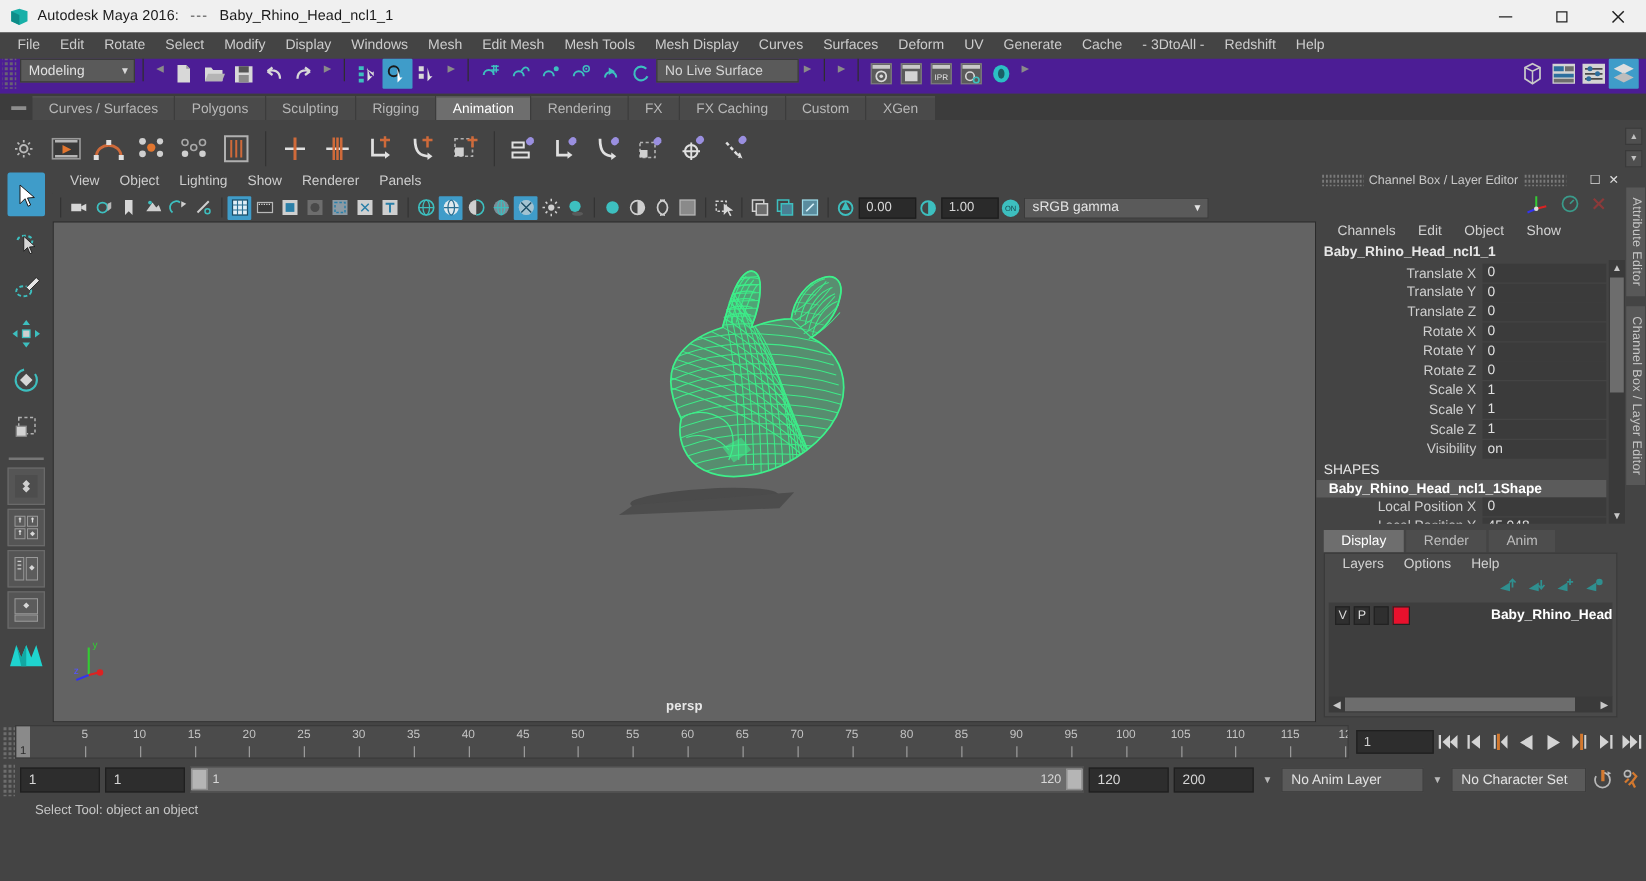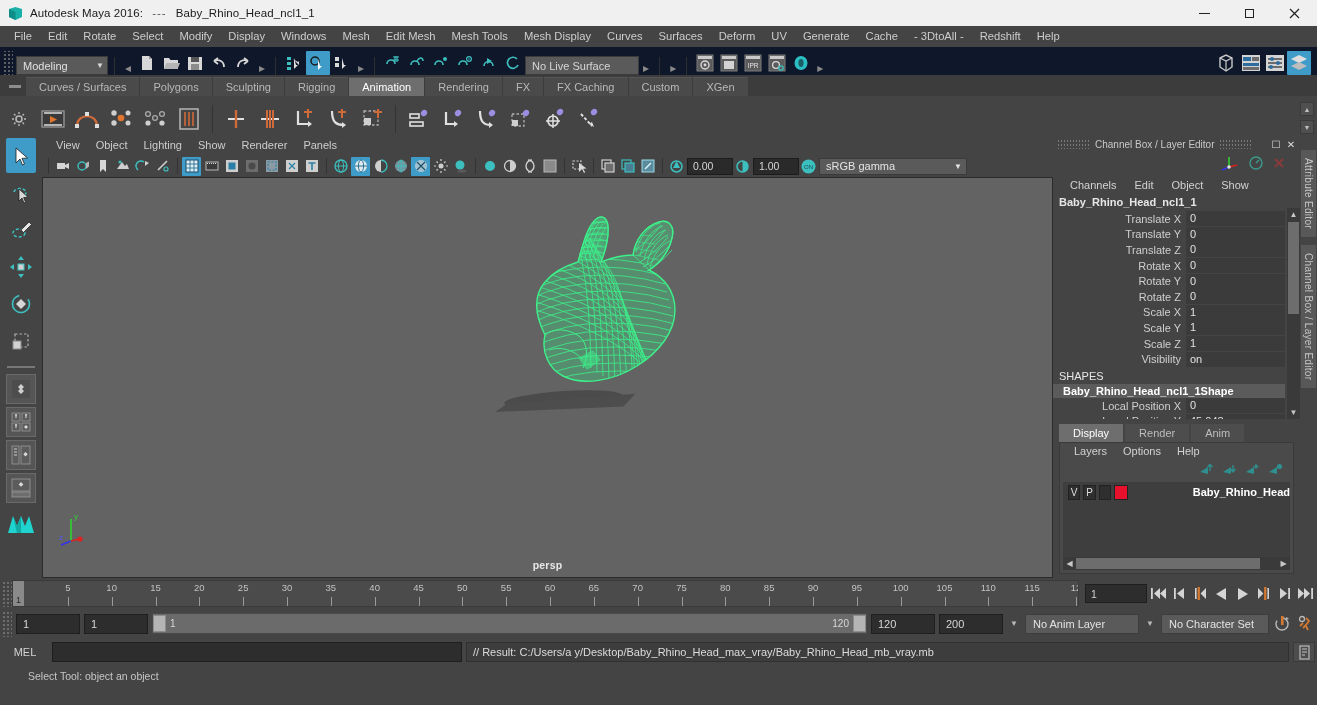--- a/index.html
+++ b/index.html
@@ -32,21 +32,21 @@
 
   
   .menubar {
     height: 21px; background: #444444; display: flex; align-items: center;
     padding-left: 6px; font-size: 11.2px; color: #cdcdcd;
   }
   .menu-item { padding: 2px 8px; white-space: nowrap; line-height: 15px; }
 
   
   .statusline {
-    height: 28px; background: #0f172a; display: flex; align-items: flex-end;
+    height: 28px; background: #4c1d95; display: flex; align-items: flex-start;
     padding-left: 2px;
   }
   .grip {
     width: 11px; height: 24px; margin-right: 3px; flex: 0 0 auto;
     background-image: radial-gradient(#6d6d6d 45%, transparent 46%);
     background-size: 4px 4px; background-position: 1px 2px; opacity: .85;
   }
   .menuset-select {
     width: 92px; height: 19px; background: #5a5a5a; border: 1px solid #3a3a3a;
     display: flex; align-items: center; padding: 0 3px 0 6px; color: #e0e0e0;
@@ -1378,28 +1378,17 @@
     </span>
     <span class="pb-btn">
       <svg width="19" height="19" viewBox="0 0 19 19">
           <circle cx="6" cy="5" r="2.5" fill="none" stroke="#b8b8b8" stroke-width="1.3"></circle>
           <path d="M10 4 l3 3 -3 4 -3 3" stroke="#d4792f" stroke-width="1.8" fill="none"></path>
           <path d="M7 9 l-3 3 M10 12 l2 4" stroke="#d4792f" stroke-width="1.8" fill="none"></path>
         </svg>
     </span>
   </div>
 
-  <div class="mel-row">
-    <span class="mel-label">MEL</span>
-    <span class="mel-input"></span>
-    <span class="mel-result">// Result: C:/Users/a y/Desktop/Baby_Rhino_Head_max_vray/Baby_Rhino_Head_mb_vray.mb</span>
-    <span class="mel-btn">
-      <svg width="15" height="15" viewBox="0 0 15 15">
-          <rect x="3" y="1" width="9" height="13" fill="none" stroke="#c4c4c4" stroke-width="1.1"></rect>
-          <path d="M5 4 h5 M5 7 h5 M5 10 h3" stroke="#c4c4c4" stroke-width="1"></path>
-        </svg>
-    </span>
-  </div>
 
   <div class="statusbar">
     <span>Select Tool: object an object</span>
   </div>
 </div>
 
 </body></html>

